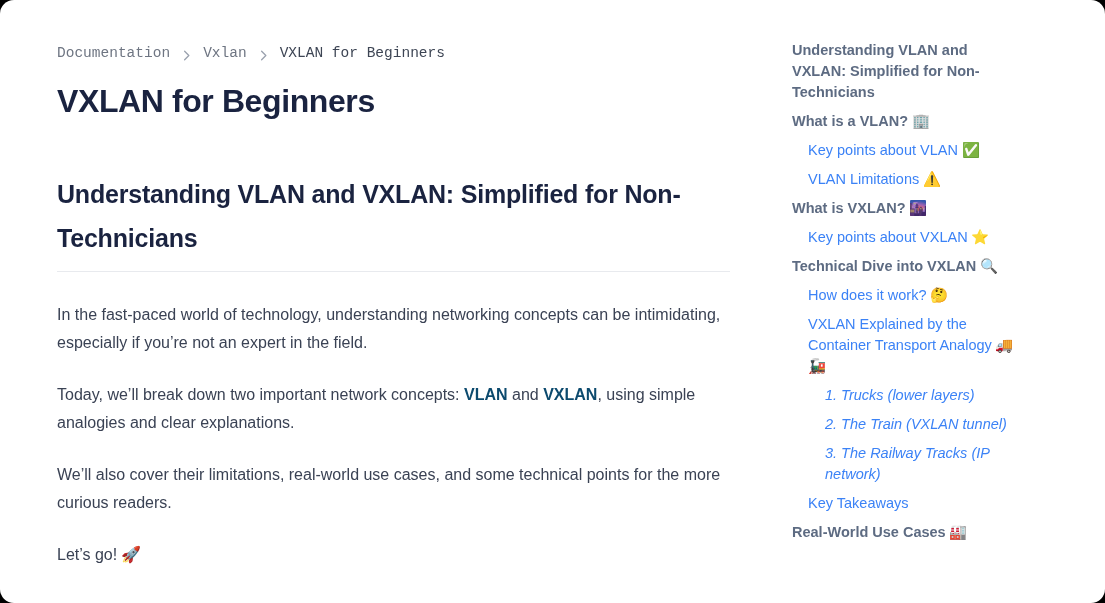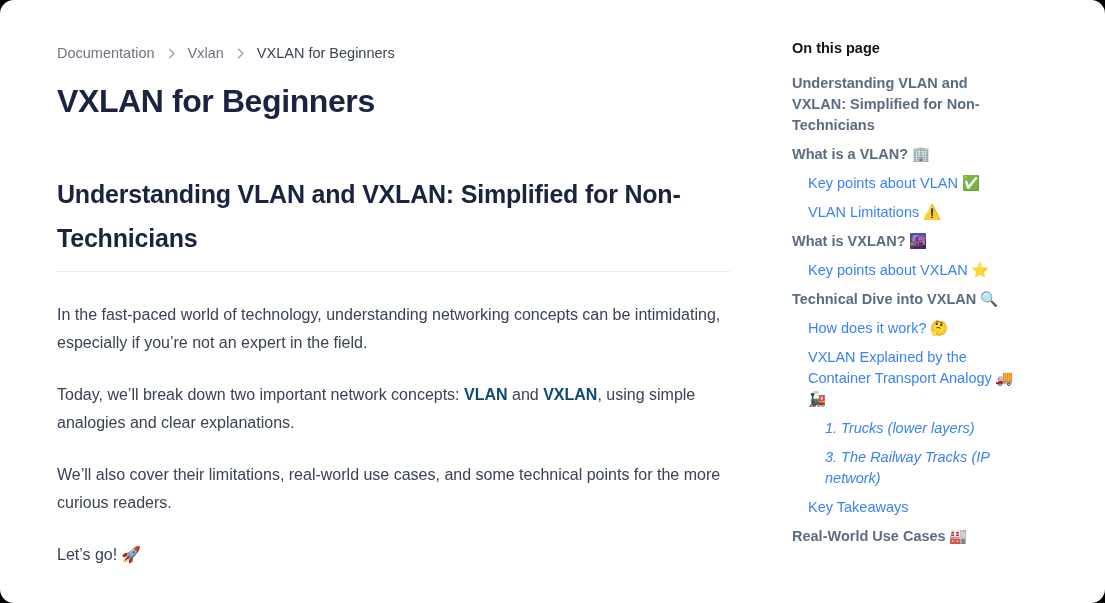--- a/index.html
+++ b/index.html
@@ -16,23 +16,24 @@
     border-radius: 14px;
     overflow: hidden;
   }
   
   .content {
     position: absolute;
     left: 57px; top: 43px;
     width: 673px;
   }
   .breadcrumb {
-    display: flex; align-items: center; gap: 9px;
+    display: flex; align-items: flex-end; gap: 9px;
     font-size: 14.5px; line-height: 20px;
     color: #6e7582;
+    font-family: Liberation Mono, monospace;
   }
   .breadcrumb a { text-decoration: none; color: #6e7582; }
   .breadcrumb a.current { color: #3d4554; font-weight: 500; }
   .breadcrumb .sep { flex: 0 0 auto; display: block; }
   h1 {
     margin-top: 19px;
     font-size: 32px; line-height: 38px;
     font-weight: 700; letter-spacing: -0.4px;
     color: #1a2340;
   }
@@ -99,31 +100,31 @@
 
     <div class="body-text" id="paragraphs">
         <p><span>In the fast-paced world of technology, understanding networking concepts can be intimidating, especially if you’re not an expert in the field.</span></p>
         <p><span>Today, we’ll break down two important network concepts: </span><strong>VLAN</strong><span> and </span><strong>VXLAN</strong><span>, using simple analogies and clear explanations.</span></p>
         <p><span>We’ll also cover their limitations, real-world use cases, and some technical points for the more curious readers.</span></p>
         <p><span>Let’s go! 🚀</span></p>
       </div>
   </main>
 
   <aside class="toc">
-    <div class="toc-title">On this page</div>
     <ul id="toc-list">
         <li class="lvl1"><a href="#">Understanding VLAN and VXLAN: Simplified for Non-Technicians</a></li>
         <li class="lvl1"><a href="#">What is a VLAN? 🏢</a></li>
         <li class="lvl2"><a href="#">Key points about VLAN ✅</a></li>
         <li class="lvl2"><a href="#">VLAN Limitations ⚠️</a></li>
         <li class="lvl1"><a href="#">What is VXLAN? 🌆</a></li>
         <li class="lvl2"><a href="#">Key points about VXLAN ⭐</a></li>
         <li class="lvl1"><a href="#">Technical Dive into VXLAN 🔍</a></li>
         <li class="lvl2"><a href="#">How does it work? 🤔</a></li>
         <li class="lvl2"><a href="#">VXLAN Explained by the Container Transport Analogy 🚚 🚂</a></li>
         <li class="lvl3"><a href="#">1. Trucks (lower layers)</a></li>
+        <li class="lvl3"><a href="#">2. The Train (VXLAN tunnel)</a></li>
         <li class="lvl3"><a href="#">3. The Railway Tracks (IP network)</a></li>
         <li class="lvl2"><a href="#">Key Takeaways</a></li>
         <li class="lvl1"><a href="#">Real-World Use Cases 🏭</a></li>
       </ul>
   </aside>
 
 </div>
 
 </body></html>

